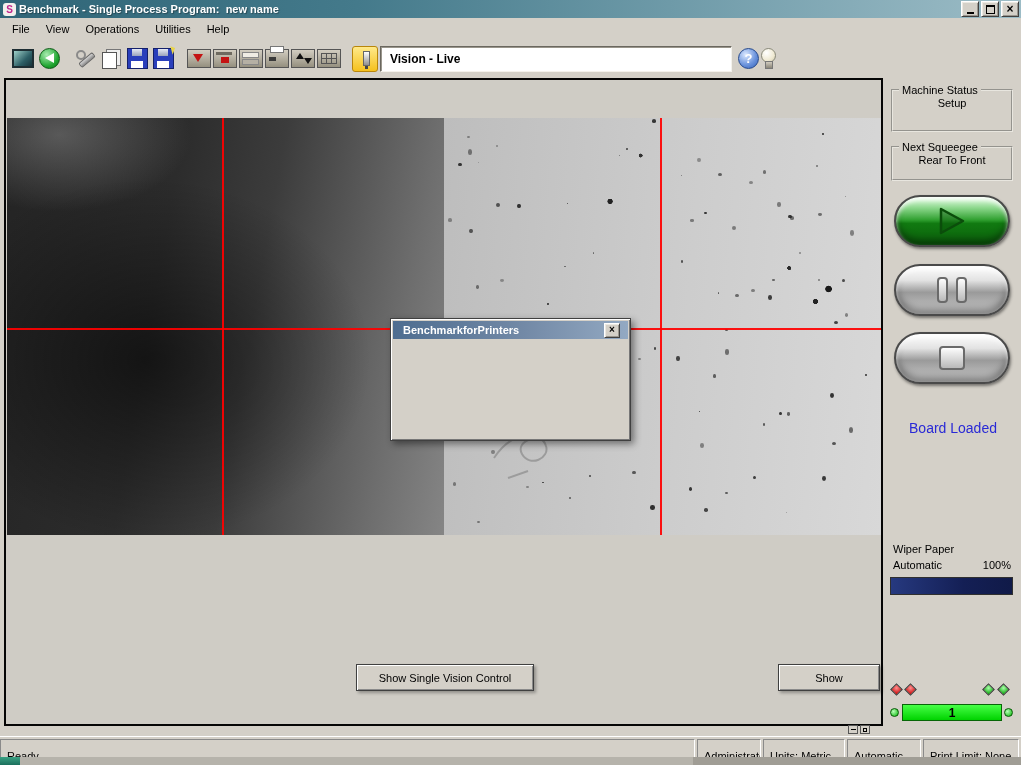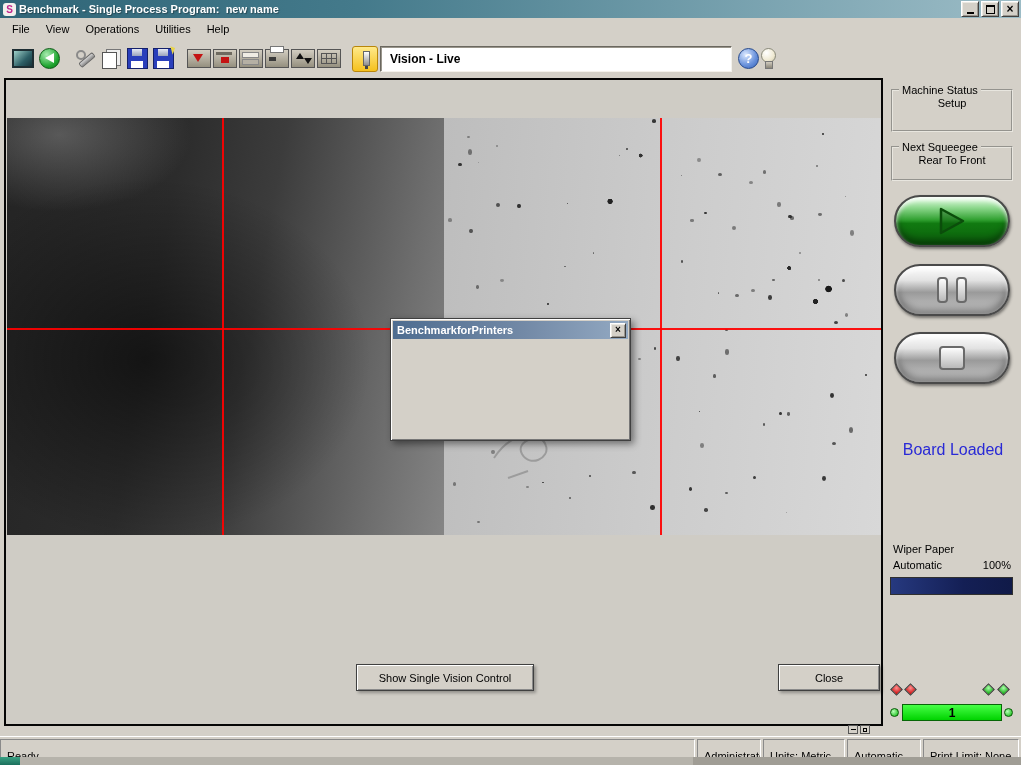--- a/index.html
+++ b/index.html
@@ -111,21 +111,21 @@
   .btn{background:#d4d0c8;border:1px solid #404040;
     box-shadow:inset 1px 1px 0 #fff,inset -1px -1px 0 #8a8a8a,2px 2px 3px rgba(0,0,0,.3);
     font-size:11px;display:flex;align-items:center;justify-content:center;box-sizing:border-box;}
   .btn-single{position:absolute;left:350px;top:584px;width:178px;height:27px;}
   .btn-close{position:absolute;left:772px;top:584px;width:102px;height:27px;}
   
   .dialog{position:absolute;left:390px;top:318px;width:241px;height:123px;background:#d4d0c8;
     border:1px solid #404040;box-shadow:inset 1px 1px 0 #fff,inset -1px -1px 0 #777,3px 3px 7px rgba(0,0,0,.45);
     padding:2px;box-sizing:border-box;z-index:50;}
   .dialog-titlebar{height:18px;background:linear-gradient(90deg,#4e6d90 0%,#7289a6 55%,#93a9c2 100%);
-    display:flex;align-items:center;padding:0 2px;}
+    display:flex;align-items:center;padding:0 8px;}
   .dialog-title{color:#fff;font-weight:bold;font-size:11px;flex:1;padding-left:2px;}
   .dbtn{width:14px;height:13px;background:#d4d0c8;border:1px solid;border-color:#fff #404040 #404040 #fff;
     box-shadow:inset 1px 1px 0 #ece9e2,inset -1px -1px 0 #9a968e;
     display:flex;align-items:center;justify-content:center;font-size:10px;font-weight:bold;line-height:1;}
   .dialog-body{position:relative;height:83px;}
   .warn-icon{position:absolute;left:12px;top:12px;}
   .dmsg1{position:absolute;left:62px;top:13px;font-size:11px;}
   .dmsg2{position:absolute;left:62px;top:38px;font-size:11px;}
   .ok-btn{position:absolute;left:88px;top:66px;width:62px;height:21px;background:#d4d0c8;
     border:1px solid #1a1a1a;box-shadow:inset 1px 1px 0 #fff,inset -1px -1px 0 #8a8a8a;
@@ -143,21 +143,21 @@
     box-shadow:inset 0 3px 4px rgba(255,255,255,.85),inset 0 -5px 7px rgba(0,0,0,.4),1px 2px 3px rgba(0,0,0,.45);}
   .pill-play{top:195px;background:linear-gradient(to bottom,#eaffea 0%,#8fd98f 22%,#2f9f2f 48%,#117a11 55%,#0b5e0b 100%);}
   .pill-gray{background:linear-gradient(to bottom,#ffffff 0%,#e2e2e2 30%,#9a9a9a 55%,#b5b5b5 80%,#d9d9d9 100%);}
   .pill-pause{top:264px;}
   .pill-stop{top:332px;}
   .pause-bar{width:11px;height:26px;border:2px solid #6a6a6a;border-radius:4px;
     background:linear-gradient(#fdfdfd,#b9b9b9);box-sizing:border-box;}
   .stop-square{width:26px;height:24px;border:2px solid #6a6a6a;border-radius:4px;
     background:linear-gradient(#fdfdfd,#b9b9b9);box-sizing:border-box;}
   .board-loaded{position:absolute;left:888px;top:420px;width:130px;text-align:center;
-    color:#2929d6;font-size:16px;margin-top:21px;}
+    color:#2929d6;font-size:14px;}
   .wiper-l1{position:absolute;left:893px;top:543px;}
   .wiper-row{position:absolute;left:893px;top:559px;width:118px;display:flex;justify-content:space-between;}
   .wiper-bar{position:absolute;left:890px;top:577px;width:123px;height:18px;
     border:1px solid #30302f;background:linear-gradient(90deg,#26397f,#141f55 60%,#101a48);box-sizing:border-box;}
   .led{position:absolute;width:9px;height:9px;transform:rotate(45deg);border:1px solid #333;box-sizing:border-box;}
   .led-red{background:radial-gradient(circle at 35% 35%,#ff9090,#c40000);}
   .led-green{background:radial-gradient(circle at 35% 35%,#aaffaa,#00a000);}
   .gdot{position:absolute;width:9px;height:9px;border-radius:50%;border:1px solid #065a06;
     background:radial-gradient(circle at 35% 35%,#b9ffb9,#00b400);box-sizing:border-box;}
   .count-bar{position:absolute;left:902px;top:704px;width:100px;height:17px;
@@ -362,21 +362,21 @@
         <path d="M24,90 l20,-7" stroke="#8f8f8f" stroke-width="2" fill="none"></path>
       </svg>
       <div class="xline" style="left:calc(49.7% - 1px);"></div>
       <div class="yline" style="top:calc(50.6% - 1px);"></div>
     </div>
   </div>
   <div class="btn btn-single">
     <span>Show Single Vision Control</span>
   </div>
   <div class="btn btn-close">
-    <span>Close</span>
+    <span>Show</span>
   </div>
 </div>
 
 <div class="dialog">
   <div class="dialog-titlebar">
     <span class="dialog-title">BenchmarkforPrinters</span>
     <div class="dbtn">
       <span>×</span>
     </div>
   </div>

